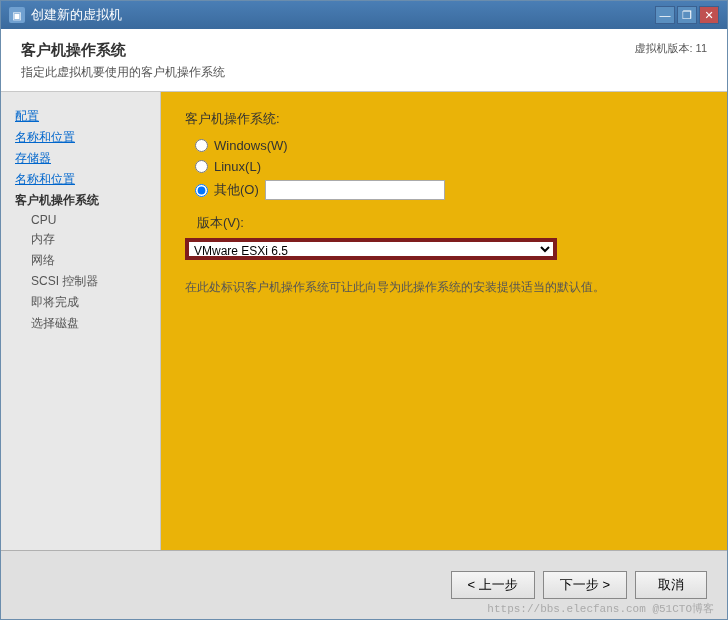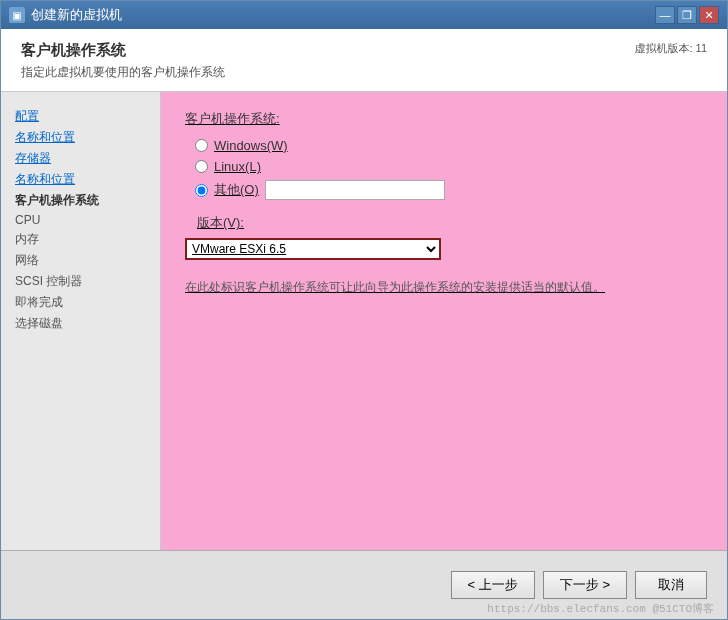--- a/index.html
+++ b/index.html
@@ -117,29 +117,29 @@
     .sidebar-item.active {
       color: #333;
       font-weight: bold;
       text-decoration: none;
       cursor: default;
     }
     .sidebar-item.plain {
       color: #555;
       text-decoration: none;
       cursor: default;
+      margin-left: 16px;
     }
 
     
     .main-content {
       flex: 1;
-      background: #f9a8d4;
+      background: #eab308;
       padding: 18px 24px;
       overflow-y: auto;
-      text-decoration: underline;
     }
 
     .section-label {
       font-size: 13px;
       color: #333;
       margin-bottom: 10px;
     }
 
     .radio-group {
       display: flex;
@@ -184,24 +184,24 @@
       color: #333;
       margin-bottom: 6px;
       margin-left: 12px;
     }
     .version-select-row {
       display: flex;
       align-items: center;
       gap: 6px;
     }
     select.version-dropdown {
-      width: 256px;
+      width: 372px;
       height: 22px;
       font-size: 12px;
-      border: 2px solid #7f1d1d;
+      border: 4px solid #7f1d1d;
       background: white;
       padding: 1px;
     }
 
     .info-text {
       margin-top: 18px;
       font-size: 12px;
       color: #555;
       line-height: 1.5;
     }

